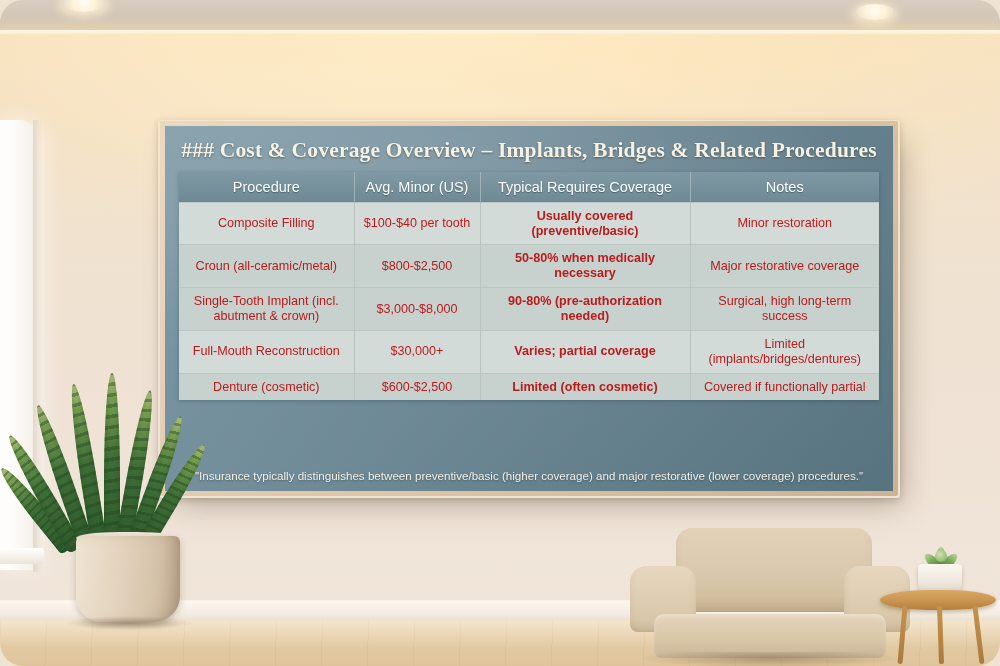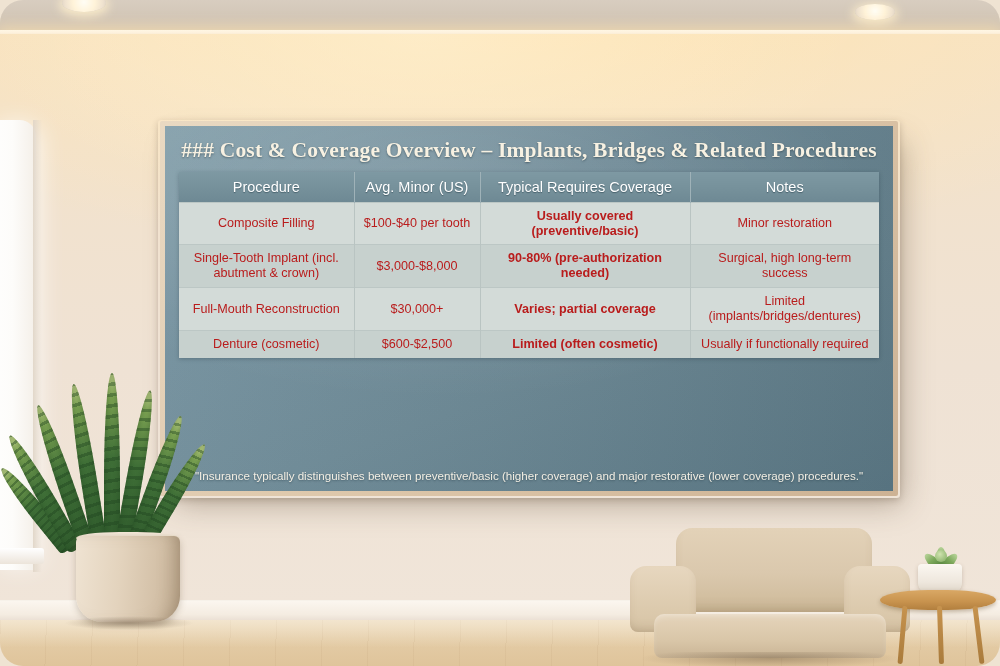--- a/index.html
+++ b/index.html
@@ -311,36 +311,42 @@
           </tr>
         </thead>
         <tbody>
           <tr class="row-even">
             <td>Composite Filling</td>
             <td>$100-$40 per tooth</td>
             <td class="col-coverage">Usually covered (preventive/basic)</td>
             <td>Minor restoration</td>
           </tr>
           <tr class="row-odd">
+            <td>Croun (all-ceramic/metal)</td>
+            <td>$800-$2,500</td>
+            <td class="col-coverage">50-80% when medically necessary</td>
+            <td>Major restorative coverage</td>
+          </tr>
+          <tr class="row-odd">
             <td>Single-Tooth Implant (incl. abutment &amp; crown)</td>
             <td>$3,000-$8,000</td>
             <td class="col-coverage">90-80% (pre-authorization needed)</td>
             <td>Surgical, high long-term success</td>
           </tr>
           <tr class="row-even">
             <td>Full-Mouth Reconstruction</td>
             <td>$30,000+</td>
             <td class="col-coverage">Varies; partial coverage</td>
             <td>Limited (implants/bridges/dentures)</td>
           </tr>
           <tr class="row-odd">
             <td>Denture (cosmetic)</td>
             <td>$600-$2,500</td>
             <td class="col-coverage">Limited (often cosmetic)</td>
-            <td>Usually if functionally required</td>
+            <td>Covered if functionally partial</td>
           </tr>
         </tbody>
       </table>
 
       <div class="poster-footer">"Insurance typically distinguishes between preventive/basic (higher coverage) and major restorative (lower coverage) procedures."</div>
     </div>
   </div>
 
   <div class="plant-wrap">
     <div class="leaf l8"></div>

